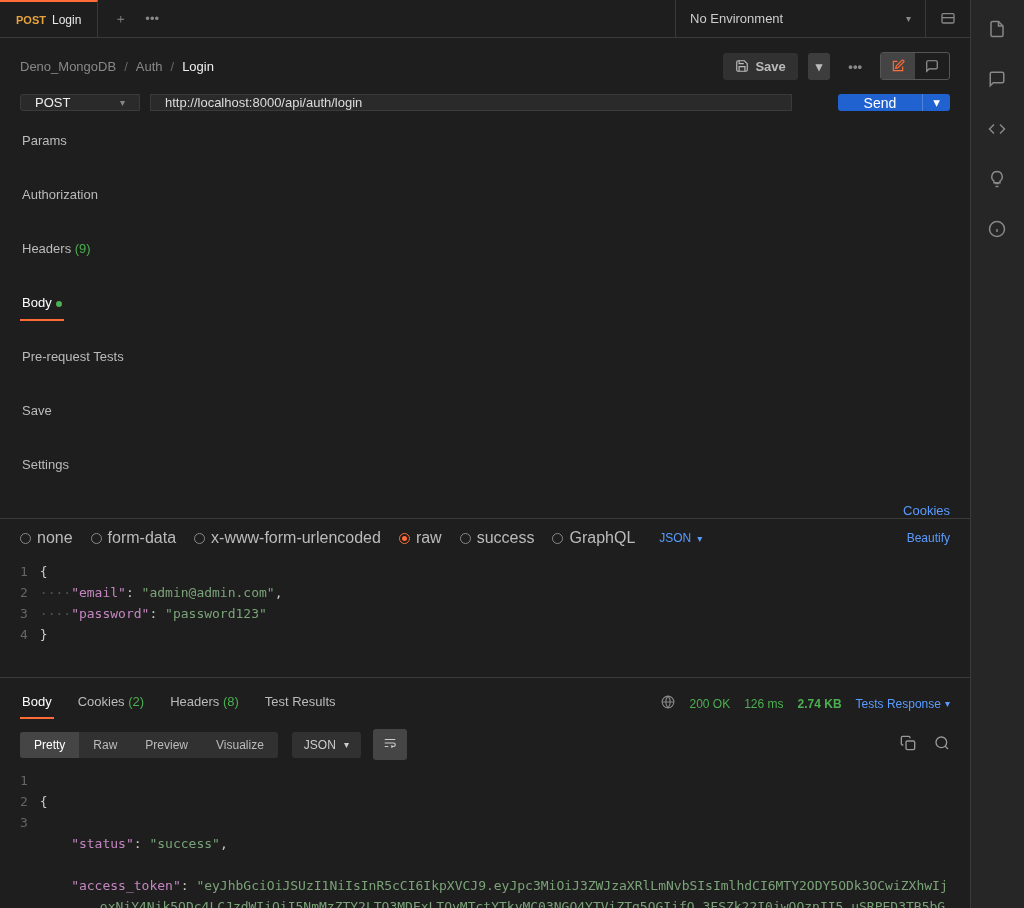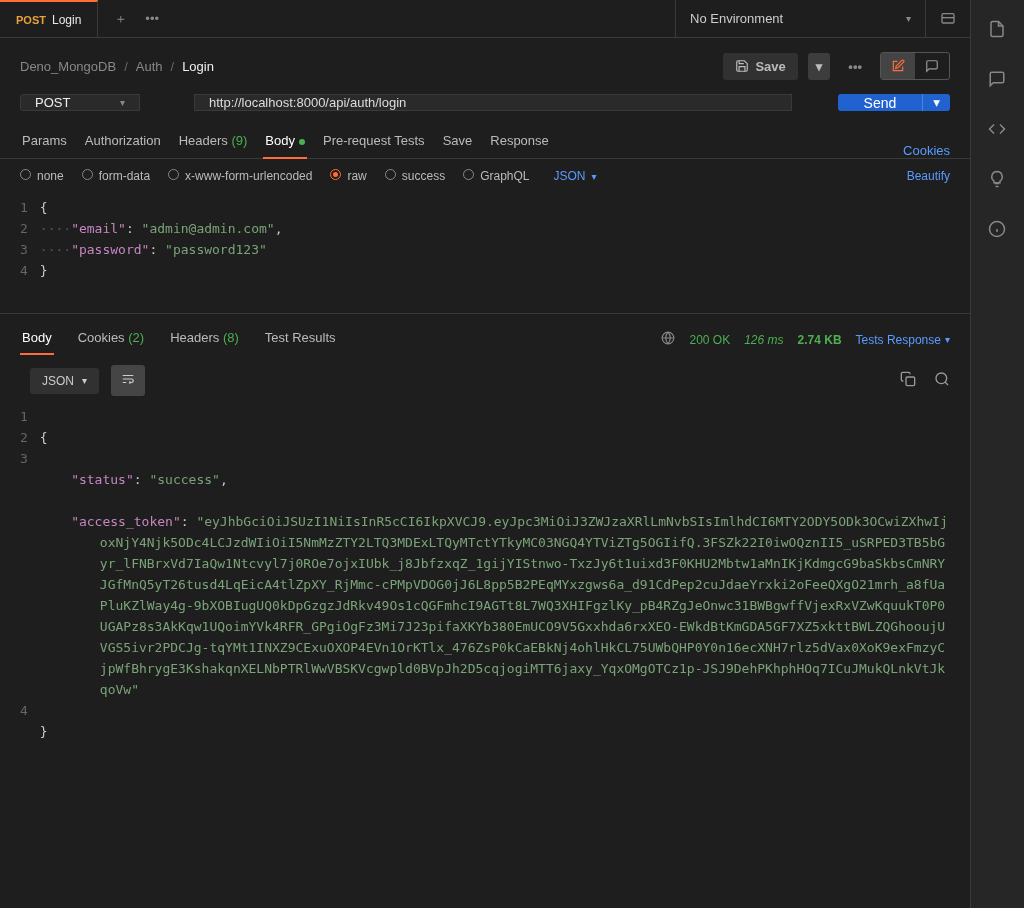--- a/index.html
+++ b/index.html
@@ -26,35 +26,35 @@
 .save-btn { display: flex; align-items: center; gap: 6px; background: #313131; padding: 6px 12px; border-radius: 3px; color: #bbb; cursor: pointer; }
 .save-drop { background: #3d3d3d; padding: 6px 8px; border-radius: 3px; color: #bbb; cursor: pointer; }
 .more-btn { color: #888; padding: 4px 8px; cursor: pointer; }
 .mode-toggle { display: flex; border: 1px solid #555; border-radius: 3px; overflow: hidden; }
 .mode-toggle .mode { padding: 6px 10px; cursor: pointer; display: flex; align-items: center; }
 .mode-toggle .mode.active { background: #444; }
 
 .urlbar { display: flex; padding: 0 20px; margin-bottom: 14px; gap: 10px; }
 .method-select { display: flex; align-items: center; background: #2a2a2a; border: 1px solid #3a3a3a; border-radius: 3px 0 0 3px; padding: 0 14px; gap: 24px; cursor: pointer; min-width: 120px; }
 .method-select .meth { color: #eee; font-weight: 500; }
-.url-input { flex: 1; background: #2a2a2a; border: 1px solid #3a3a3a; color: #ddd; padding: 0 14px; font-size: 13px; border-radius: 0; margin-left: 44px; }
+.url-input { flex: 1; background: #2a2a2a; border: 1px solid #3a3a3a; color: #ddd; padding: 0 14px; font-size: 13px; border-radius: 0; }
 .send-wrap { display: flex; }
 .send-btn { background: #2162d1; color: #fff; border: none; padding: 0 26px; font-size: 14px; font-weight: 500; border-radius: 3px 0 0 3px; cursor: pointer; margin-left: 36px; }
 .send-drop { background: #2162d1; color: #fff; border: none; padding: 0 10px; border-left: 1px solid rgba(255,255,255,.2); border-radius: 0 3px 3px 0; cursor: pointer; }
 
-.req-tabs { display: flex; padding: 0 20px; gap: 14px; align-items: flex-end; border-bottom: 1px solid #3a3a3a; }
+.req-tabs { display: flex; padding: 0 20px; gap: 21px; align-items: flex-start; border-bottom: 1px solid #3a3a3a; flex-direction: column; }
 .req-tab { padding: 8px 2px 10px; color: #bbb; cursor: pointer; position: relative; }
 .req-tab.active { color: #fff; }
 .req-tab.active::after { content: ''; position: absolute; left: 0; right: 0; bottom: -1px; height: 2px; background: #ff6c37; }
 .count { color: #4caf50; }
 .dot { display: inline-block; width: 6px; height: 6px; border-radius: 50%; background: #4caf50; margin-left: 4px; vertical-align: middle; }
 .cookies-link { margin-left: auto; color: #5a9bff; cursor: pointer; }
 
 .body-type-bar { display: flex; padding: 10px 20px; gap: 18px; align-items: center; }
-.radio-opt { display: flex; gap: 6px; cursor: pointer; color: #bbb; font-size: 12px; }
+.radio-opt { display: flex; align-items: center; gap: 6px; cursor: pointer; color: #bbb; font-size: 16px; }
 .radio-opt .r { width: 11px; height: 11px; border-radius: 50%; border: 1.5px solid #888; display: inline-block; }
 .radio-opt.sel .r { border-color: #ff6c37; position: relative; }
 .radio-opt.sel .r::after { content: ''; position: absolute; inset: 2px; background: #ff6c37; border-radius: 50%; }
 .json-select { color: #5a9bff; cursor: pointer; display: flex; align-items: center; gap: 6px; margin-left: 6px; font-size: 12px; }
 .beautify { margin-left: auto; color: #5a9bff; cursor: pointer; font-size: 12px; }
 
 .editor { display: flex; font-family: 'Consolas', 'Menlo', monospace; font-size: 13px; background: #1e1e1e; min-height: 120px; padding: 4px 0; }
 .gutter { text-align: right; color: #666; padding: 0 12px 0 20px; user-select: none; }
 .gutter div { line-height: 21px; }
 .code { flex: 1; line-height: 21px; padding-right: 20px; white-space: pre; overflow-x: auto; }
@@ -64,21 +64,21 @@
 .ppunc { color: #ccc; }
 .pdot { color: #555; }
 
 .resp-tabs { display: flex; padding: 10px 20px 0; gap: 22px; align-items: center; border-top: 1px solid #3a3a3a; }
 .resp-tab { padding: 6px 2px 10px; color: #bbb; cursor: pointer; position: relative; }
 .resp-tab.active { color: #fff; }
 .resp-tab.active::after { content: ''; position: absolute; left: 0; right: 0; bottom: 0; height: 2px; background: #ff6c37; }
 .resp-meta { margin-left: auto; display: flex; align-items: center; gap: 14px; font-size: 12px; }
 .globe { color: #888; }
 .status { color: #4caf50; }
-.time { color: #4caf50; font-style: italic; }
+.time { color: #4caf50; }
 .size { color: #4caf50; font-weight: bold; }
 .save-resp { color: #5a9bff; cursor: pointer; display: flex; align-items: center; gap: 4px; }
 
 .view-bar { display: flex; padding: 10px 20px; gap: 4px; align-items: center; }
 .seg { background: #313131; border-radius: 3px; display: flex; overflow: hidden; }
 .seg-btn { padding: 6px 14px; color: #bbb; cursor: pointer; font-size: 12px; }
 .seg-btn.active { background: #454545; color: #fff; }
 .fmt-select { margin-left: 10px; background: #313131; padding: 6px 12px; border-radius: 3px; color: #ccc; cursor: pointer; display: flex; gap: 8px; align-items: center; font-size: 12px; }
 .wrap-btn { margin-left: 8px; background: #454545; padding: 7px 10px; border-radius: 3px; color: #ccc; cursor: pointer; }
 .view-actions-right { margin-left: auto; display: flex; gap: 18px; }
@@ -161,21 +161,21 @@
       </div>
     </div>
 
     <div class="req-tabs">
       <div class="req-tab">Params</div>
       <div class="req-tab">Authorization</div>
       <div class="req-tab"><span>Headers</span> <span class="count">(9)</span></div>
       <div class="req-tab active"><span>Body</span><span class="dot"></span></div>
       <div class="req-tab">Pre-request Tests</div>
       <div class="req-tab">Save</div>
-      <div class="req-tab">Response</div>
+      <div class="req-tab">Settings</div>
       <div class="cookies-link">Cookies</div>
     </div>
 
     <div class="body-type-bar">
       <div class="radio-opt">
           <span class="r"></span>
           <span>none</span>
         </div>
       <div class="radio-opt">
           <span class="r"></span>
@@ -228,20 +228,26 @@
         <span class="time">126 ms</span>
         <span class="size">2.74 KB</span>
         <div class="save-resp">
             <span>Tests Response</span> 
             <span style="font-size:10px">▾</span>
           </div>
       </div>
     </div>
 
     <div class="view-bar">
+      <div class="seg">
+        <div class="seg-btn active">Pretty</div>
+        <div class="seg-btn">Raw</div>
+        <div class="seg-btn">Preview</div>
+        <div class="seg-btn">Visualize</div>
+      </div>
       <div class="fmt-select">
           <span>JSON</span>
           <span style="font-size:10px">▾</span>
         </div>
       <div class="wrap-btn"><svg width="14" height="14" viewBox="0 0 24 24" fill="none" stroke="currentColor" stroke-width="2">
             <path d="M3 6h18M3 12h15a3 3 0 0 1 0 6h-4m0 0l2-2m-2 2l2 2M3 18h6"></path>
           </svg></div>
       <div class="view-actions-right">
         <span class="ic"><svg width="16" height="16" viewBox="0 0 24 24" fill="none" stroke="currentColor" stroke-width="2">
               <rect x="9" y="9" width="13" height="13" rx="2"></rect>

